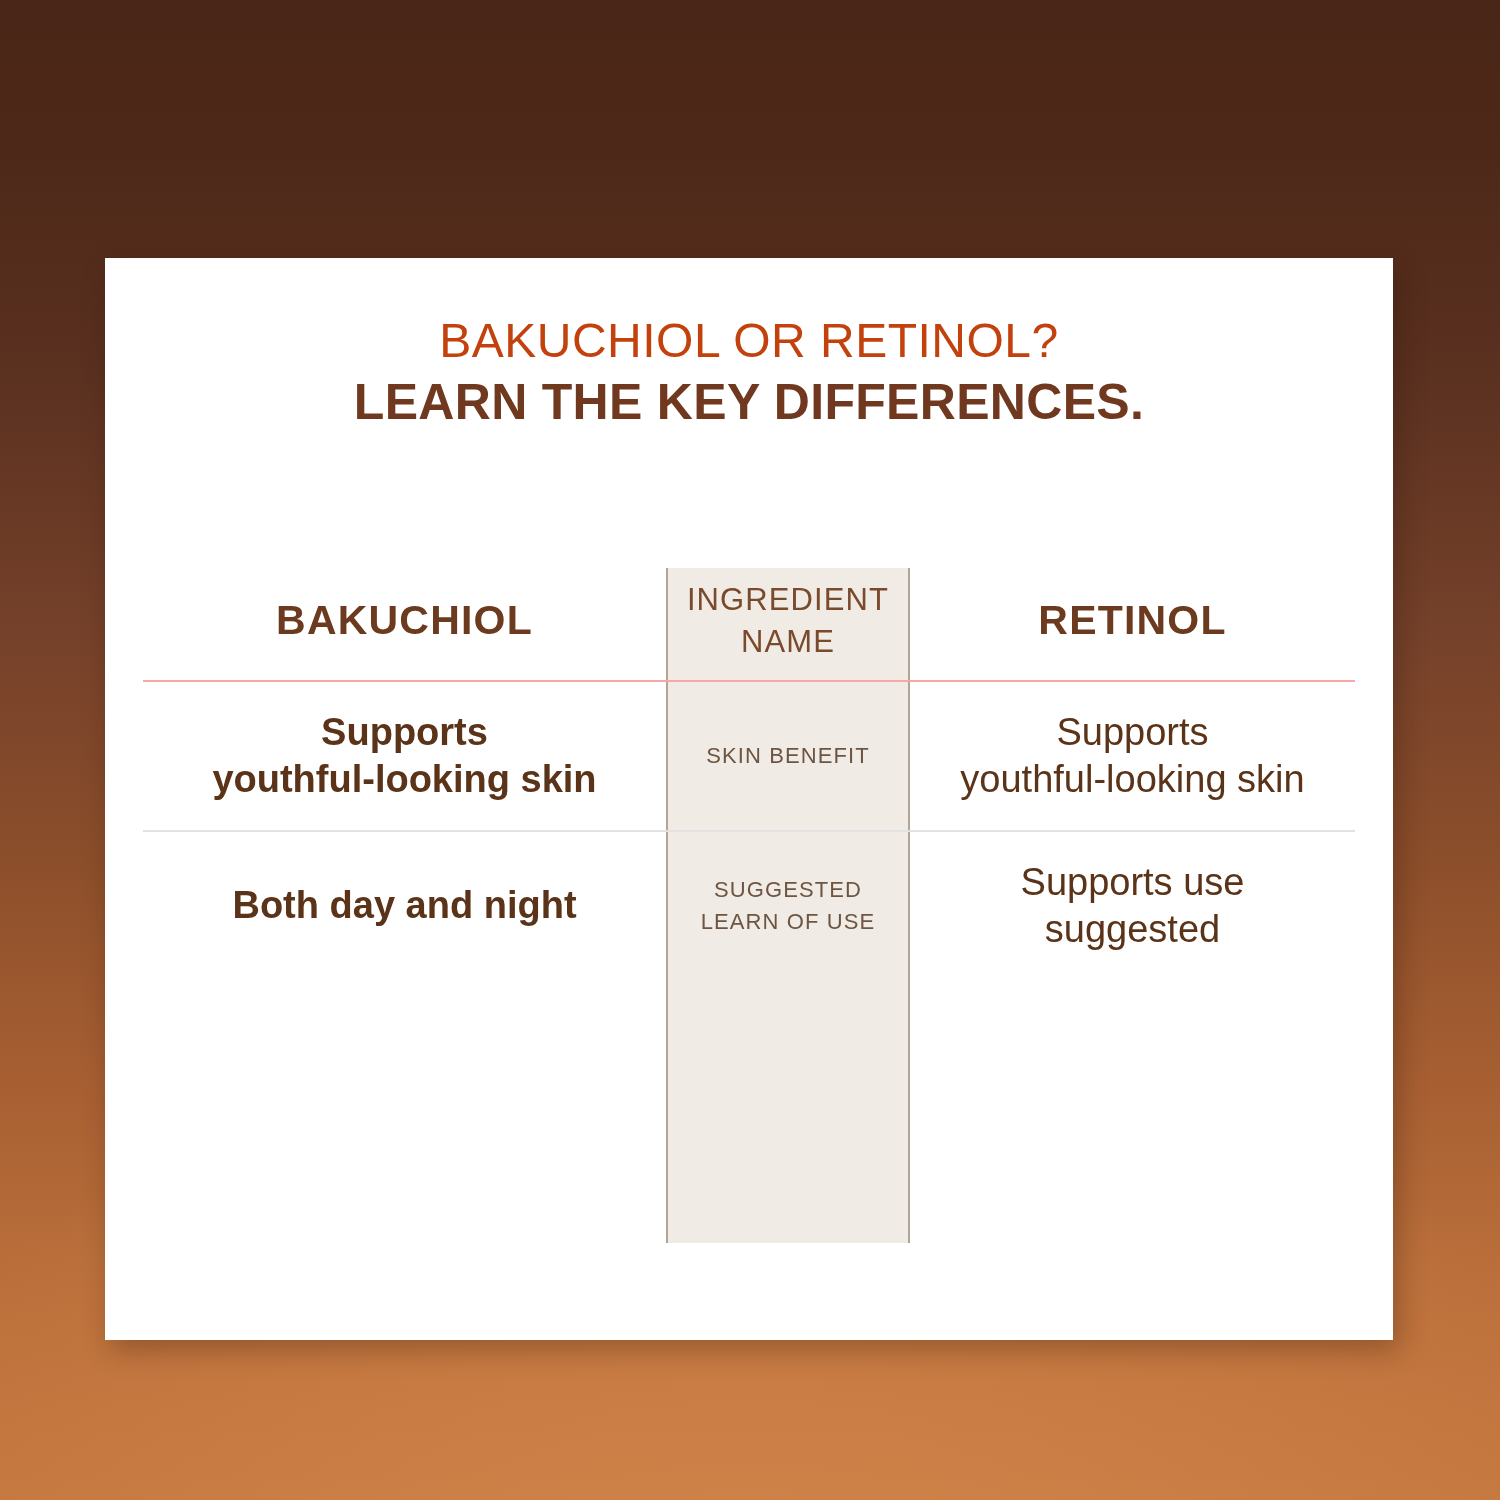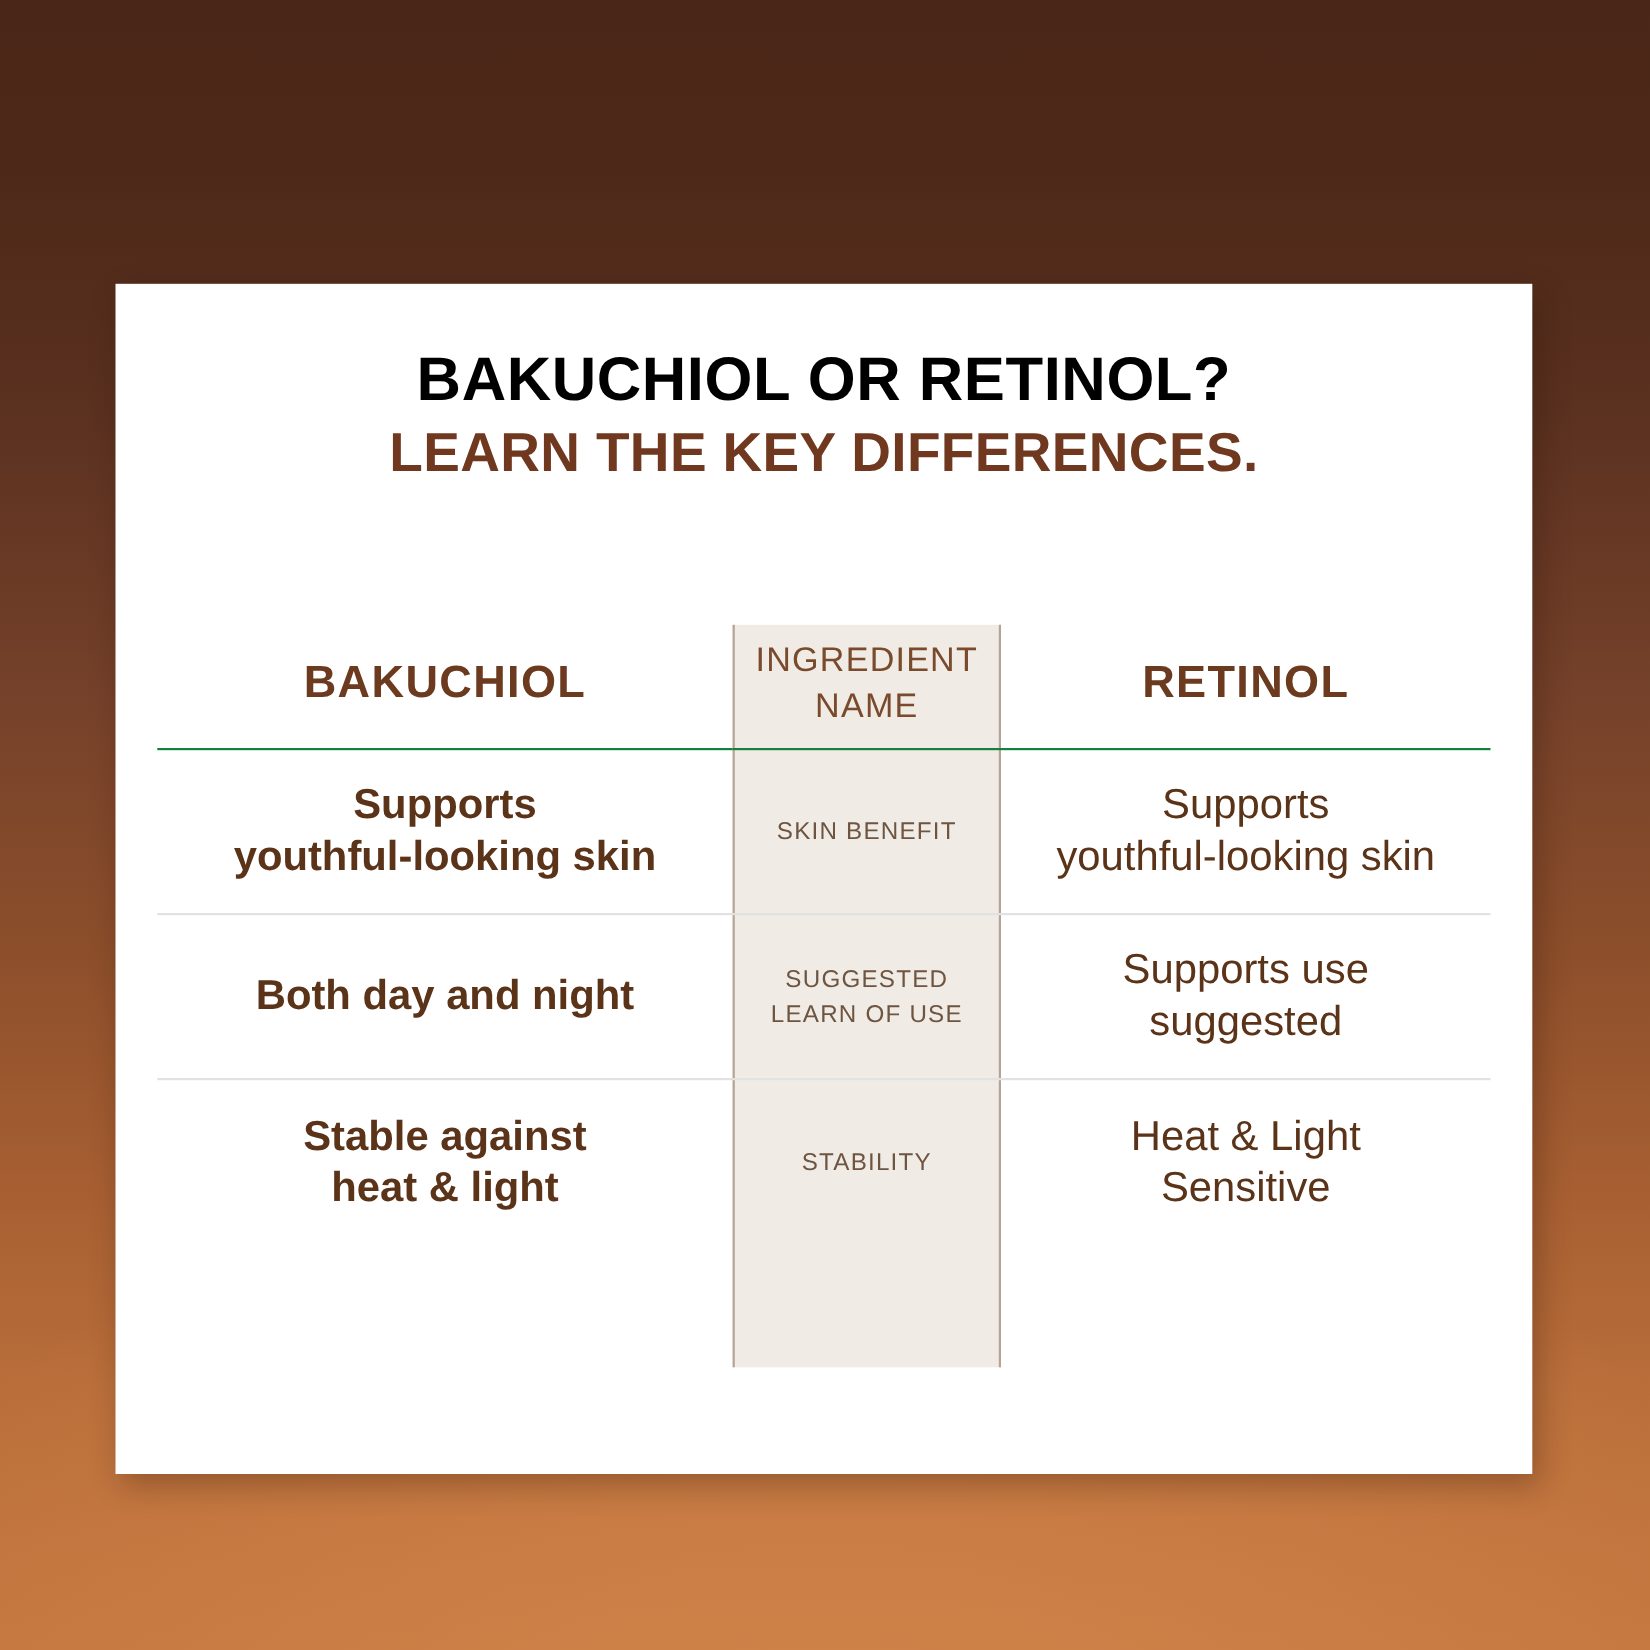--- a/index.html
+++ b/index.html
@@ -43,23 +43,23 @@
     box-shadow: 6px 10px 26px rgba(40,18,8,0.30);
   }
 
   
   .headings {
     padding-top: 58px;
     text-align: center;
   }
   .title {
     margin: 0;
-    color: #000000;
-    font-size: 56px;
-    font-weight: 700;
+    color: #c2410c;
+    font-size: 48px;
+    font-weight: 400;
     letter-spacing: 0.5px;
     line-height: 1.05;
     white-space: nowrap;
   }
   .subtitle {
     margin: 10px 0 0 0;
     color: #70391f;
     font-size: 50px;
     font-weight: 700;
     letter-spacing: 0.3px;
@@ -103,21 +103,21 @@
   table.cmp th, table.cmp td {
     padding: 0;
     vertical-align: middle;
     text-align: center;
   }
 
   
   tr.head th {
     height: 106px;
     padding-bottom: 6px;
-    border-bottom: 2px solid #15803d;
+    border-bottom: 2px solid #fca5a5;
   }
   .h-side {
     color: #6b3a1f;
     font-size: 41px;
     font-weight: 700;
     letter-spacing: 1.2px;
     line-height: 1.1;
   }
   .h-mid {
     color: #7a4a2c;
@@ -220,31 +220,18 @@
             <td class="cell-mid">
               <span class="ln">SUGGESTED</span>
               <span class="ln">LEARN OF USE</span>
             </td>
             <td class="cell-right">
               <span class="ln">Supports use</span>
               <span class="ln">suggested</span>
             </td>
           </tr>
 
-          <tr class="r4">
-            <td class="cell-left">
-              <span class="ln">Stable against</span>
-              <span class="ln">heat &amp; light</span>
-            </td>
-            <td class="cell-mid">
-              <span class="ln">STABILITY</span>
-            </td>
-            <td class="cell-right">
-              <span class="ln">Heat &amp; Light</span>
-              <span class="ln">Sensitive</span>
-            </td>
-          </tr>
 
         </tbody>
       </table>
     </div>
   </div>
 </div>
 
 </body></html>

